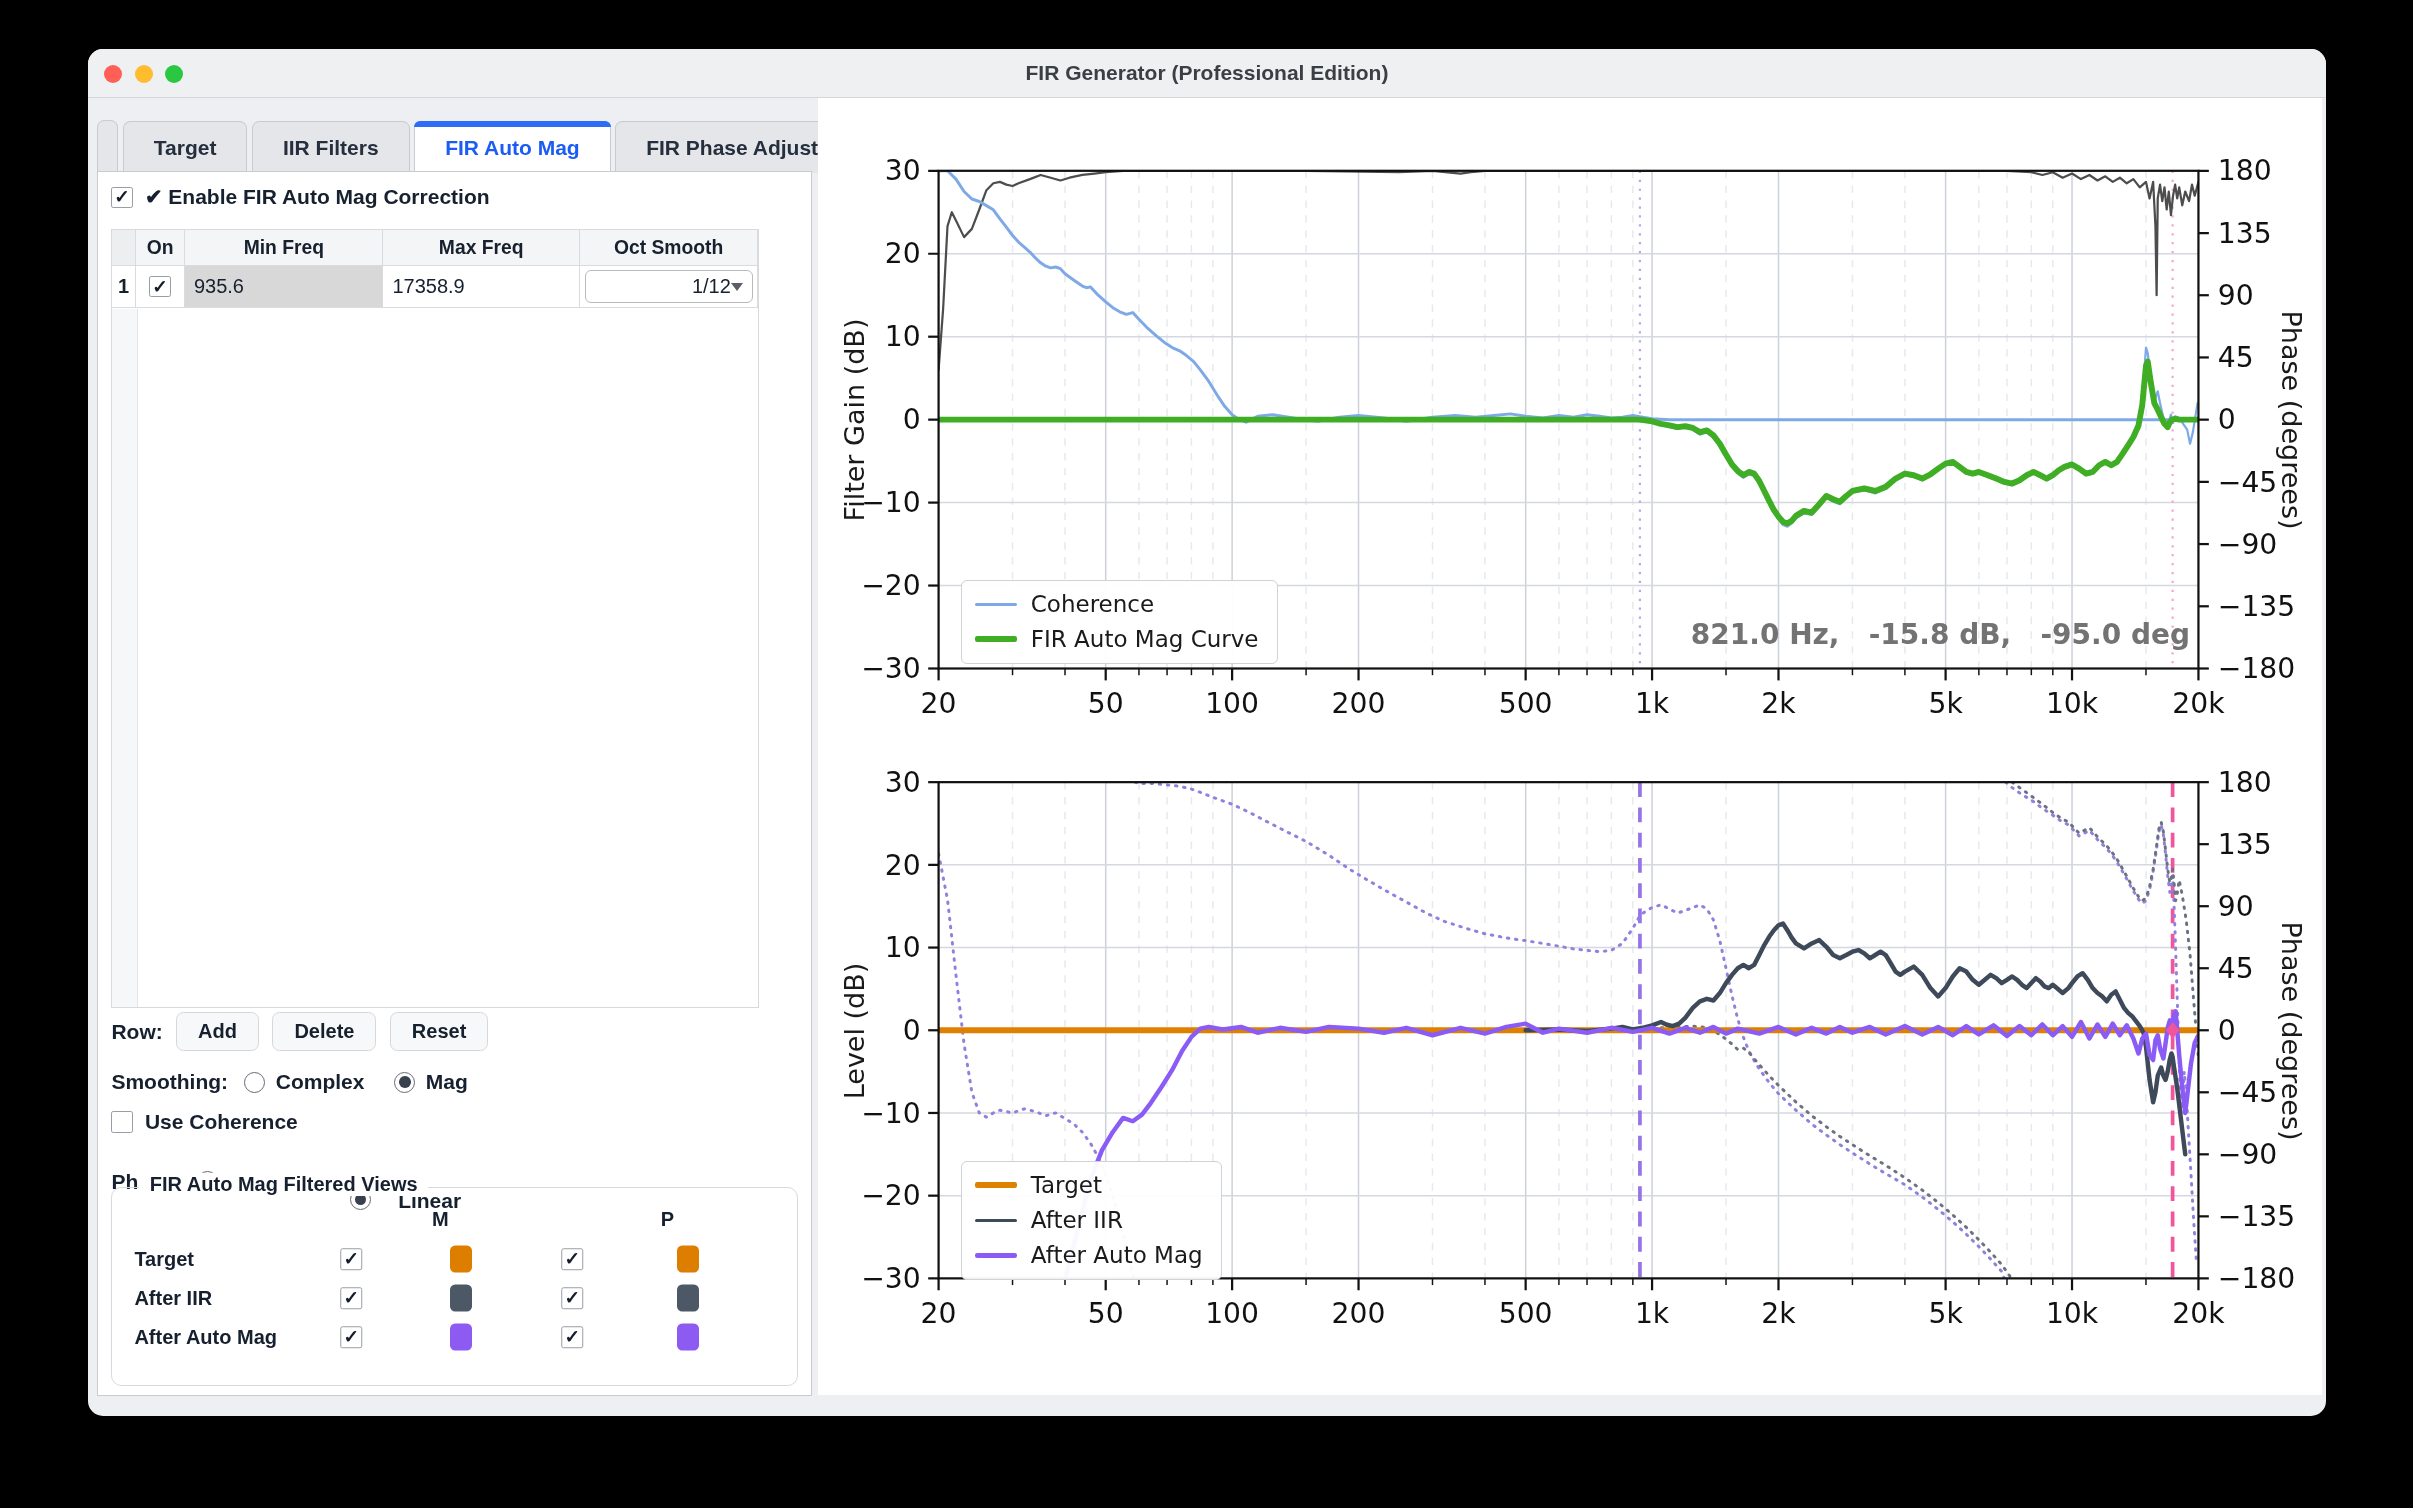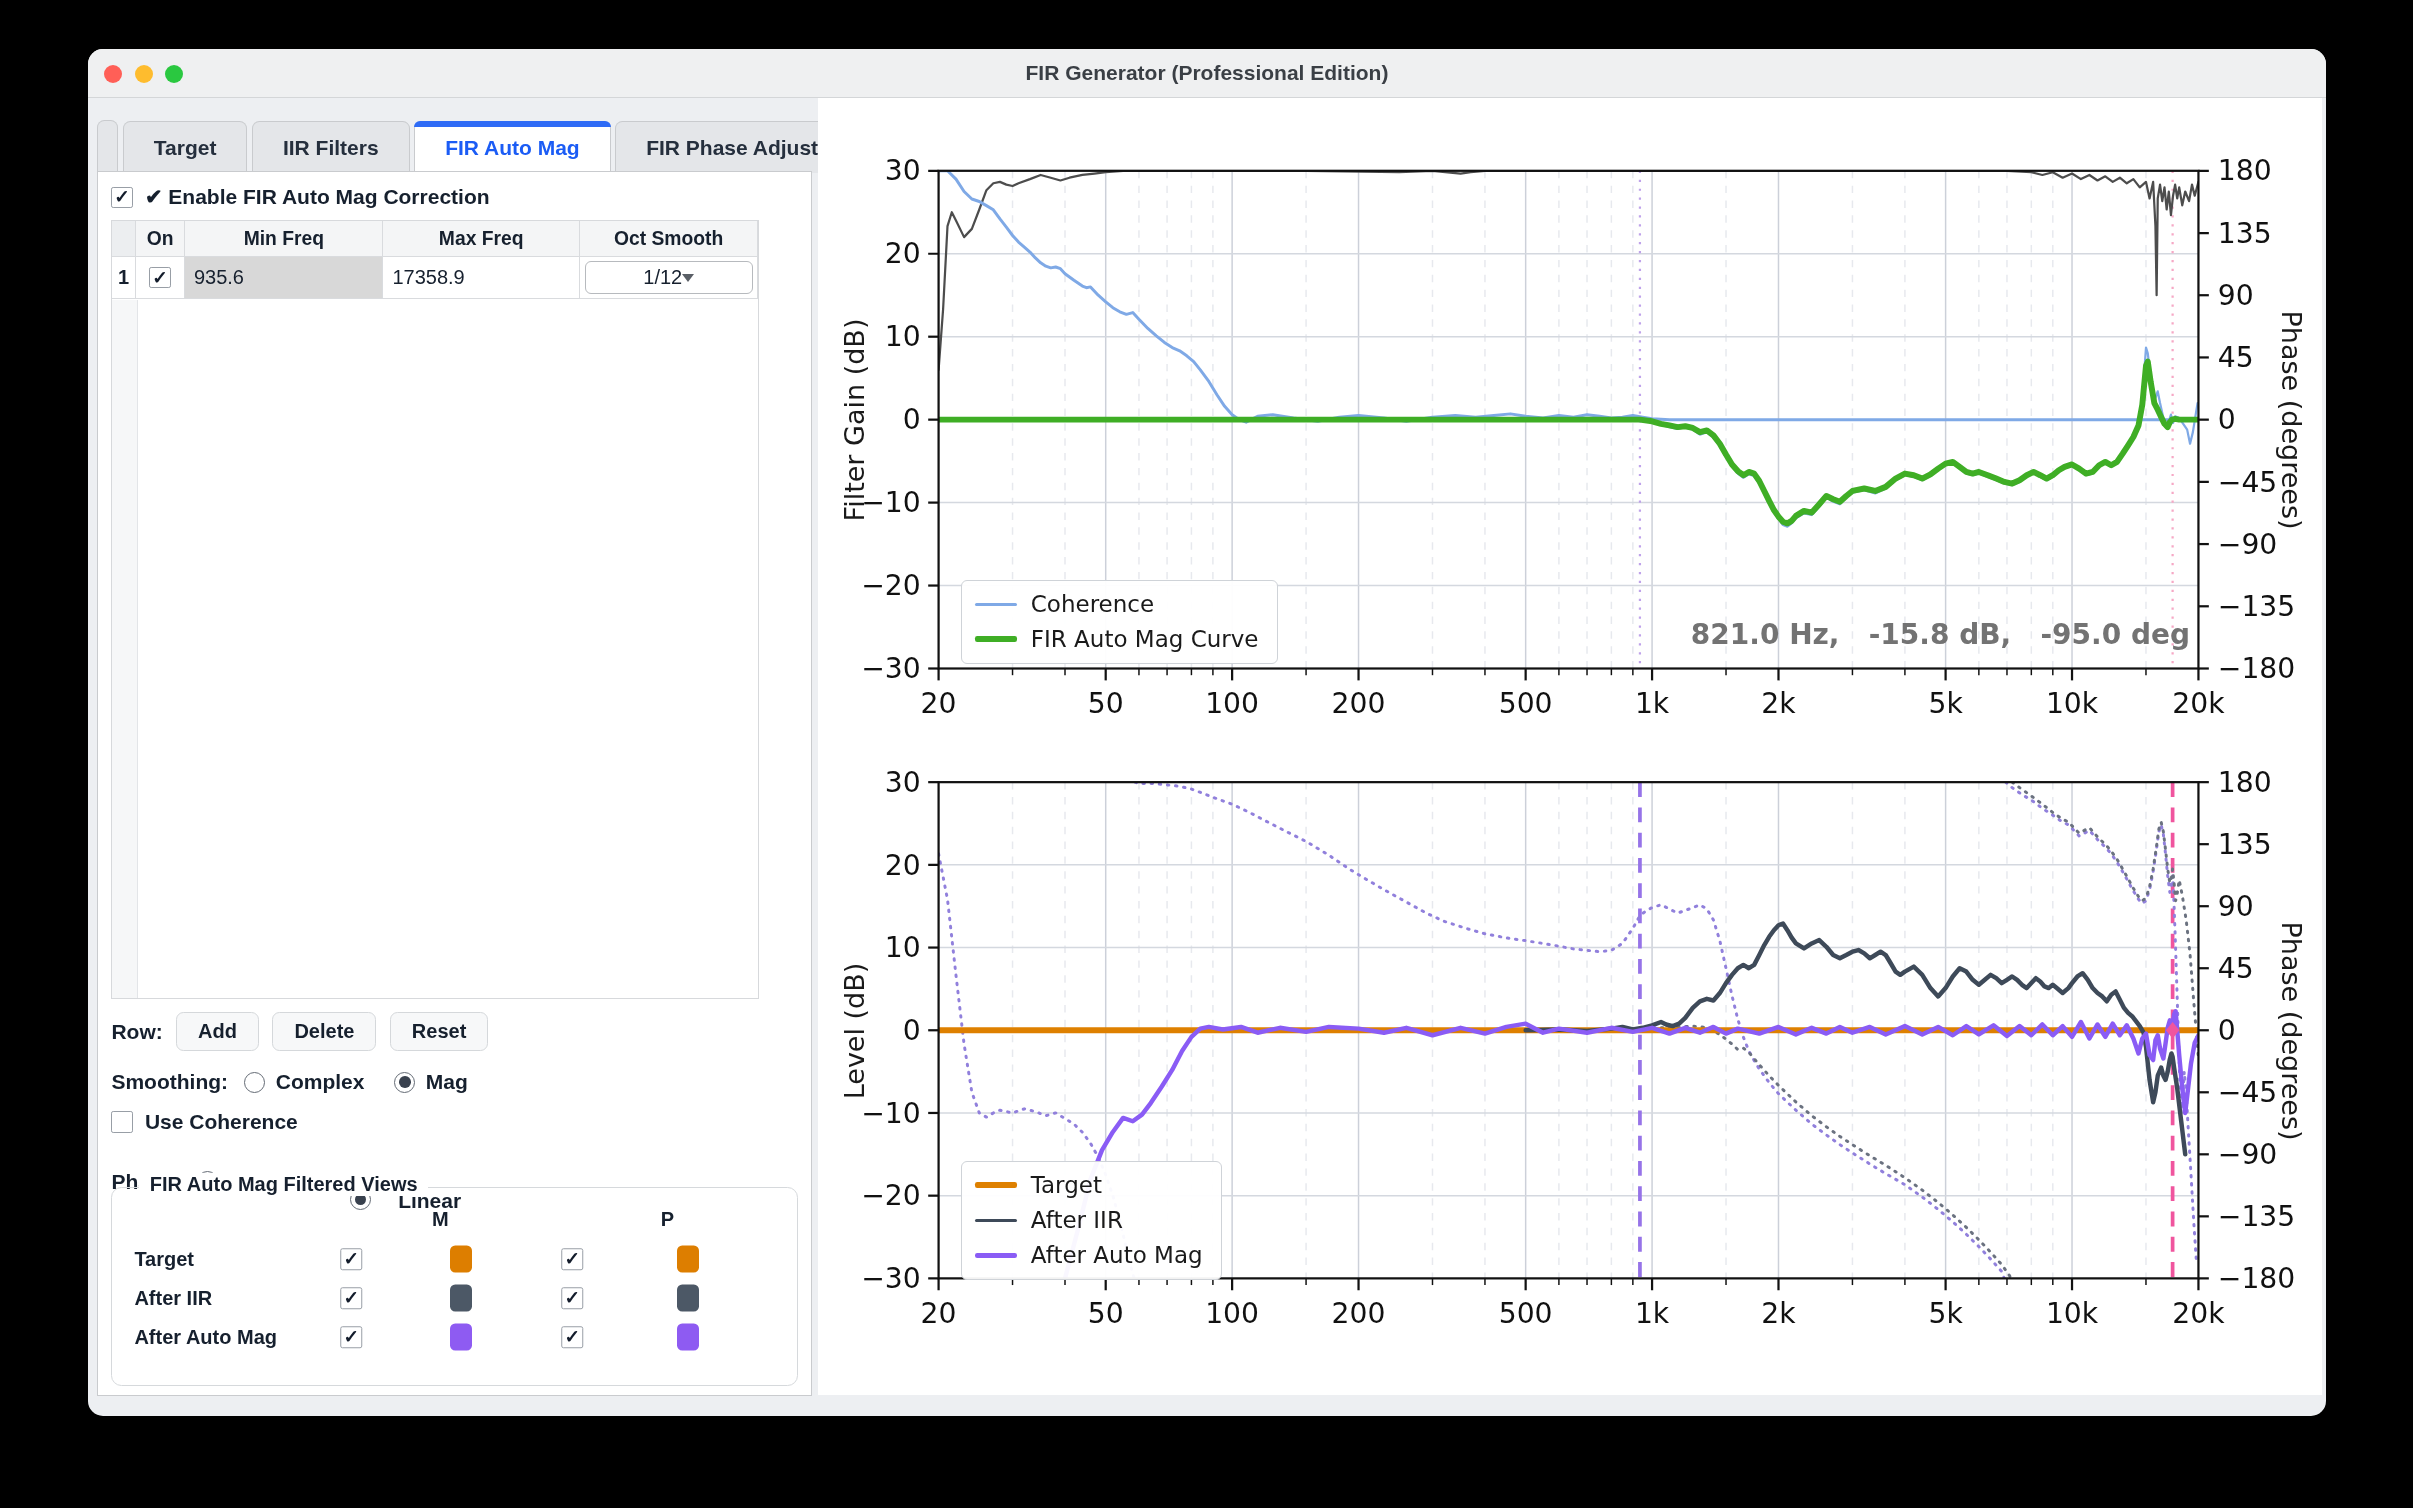--- a/index.html
+++ b/index.html
@@ -26,29 +26,29 @@
     font-weight:600;color:#30363e;margin-left:4.5px;}
   
   .panel{position:absolute;left:9px;top:122px;width:715px;height:1225px;background:#fff;
     border:1.5px solid #c9cbce;box-sizing:border-box;}
   .enable-row{position:absolute;left:13.4px;top:13.4px;display:flex;align-items:center;gap:12px;}
   .cb{width:21.5px;height:21.5px;background:#fff;border:1.5px solid #989ea6;border-radius:2.2px;
     display:flex;align-items:center;justify-content:center;font-size:18.6px;font-weight:700;
     color:#131c2b;box-sizing:border-box;flex:0 0 auto;}
   .blabel{font-size:21px;font-weight:700;color:#16202e;}
   
-  .ftable{position:absolute;left:13.4px;top:48px;width:648px;height:779px;border:1.5px solid #d7d9dc;box-sizing:border-box;}
+  .ftable{position:absolute;left:13.4px;top:57px;width:648px;height:779px;border:1.5px solid #d7d9dc;box-sizing:border-box;}
   .trow{display:flex;}
   .tcell{box-sizing:border-box;border-right:1.5px solid #d9dbde;border-bottom:1.5px solid #d9dbde;
     display:flex;align-items:center;font-size:20px;color:#16202e;}
   .thead .tcell{background:#f4f5f6;font-weight:700;font-size:19.3px;justify-content:center;height:36px;}
   .tbody .tcell{height:42px;background:#fff;padding:0 9px;}
   .idxstrip{position:absolute;left:0;top:79px;bottom:0;width:25px;background:#f6f7f8;border-right:1.5px solid #e3e5e8;}
   .combo{flex:1;height:33px;border:1.5px solid #b7babe;border-radius:6px;background:#fff;
-    display:flex;align-items:center;justify-content:center;padding:0 9px;box-sizing:border-box;}
+    display:flex;align-items:center;justify-content:flex-end;padding:0 9px;box-sizing:border-box;}
   .combo-arrow{width:0;height:0;border-left:6.7px solid transparent;border-right:6.7px solid transparent;
     border-top:8.2px solid #5a5f66;}
   
   .ctl-row{position:absolute;display:flex;align-items:center;}
   .btn{background:#f7f8f9;border:1.5px solid #d5d8db;border-radius:7.4px;height:39px;padding:16px 21px;
     display:flex;align-items:center;font-size:20px;font-weight:700;color:#16202e;box-sizing:border-box;text-align:center;}
   .radio{width:21px;height:21px;border:1.5px solid #646b75;border-radius:50%;background:#fff;
     position:relative;box-sizing:border-box;flex:0 0 auto;}
   .radio.sel::after{content:'';position:absolute;left:3.7px;top:3.7px;right:3.7px;bottom:3.7px;
     background:#39414e;border-radius:50%;}

